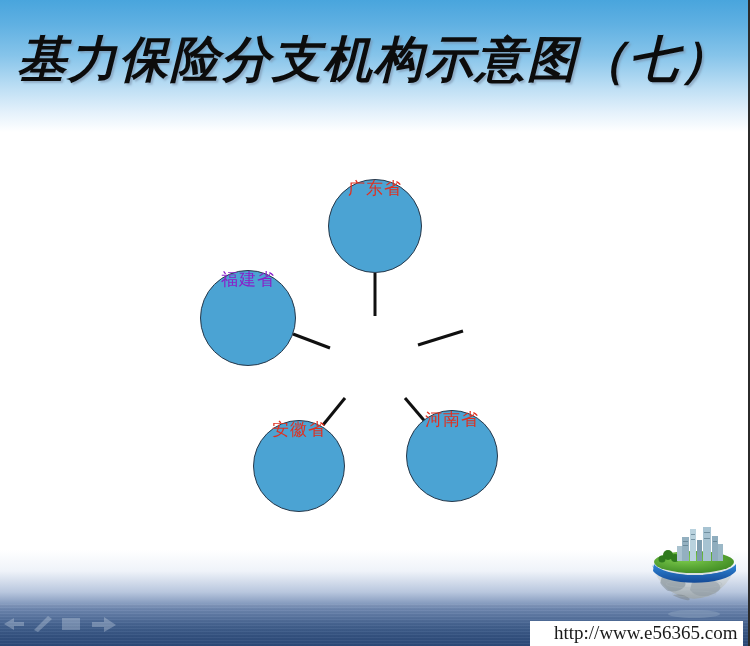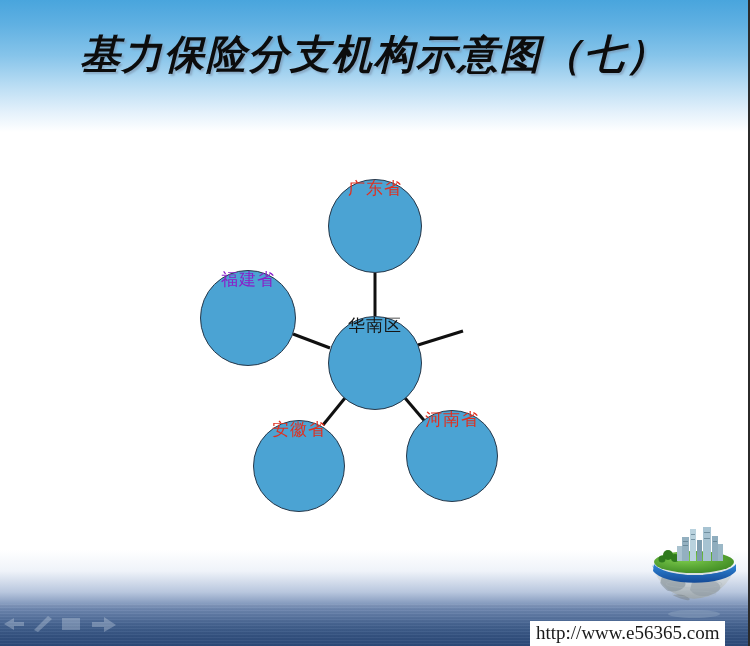--- a/index.html
+++ b/index.html
@@ -71,21 +71,21 @@
   }
 
   
   .title {
     position: absolute;
     left: 0;
     top: 27px;
     width: 100%;
     text-align: center;
     font-family: Liberation Serif, serif;
-    font-size: 40px;
+    font-size: 49px;
     font-weight: bold;
     font-style: italic;
     letter-spacing: 2px;
     color: #0c0c0c;
     text-shadow: 2px 2px 2px rgba(120,140,165,0.55);
     white-space: nowrap;
   }
 
   
   #diagram {
@@ -126,21 +126,21 @@
     width: 92px;
     height: 96px;
     z-index: 4;
   }
 
   
   .watermark {
     position: absolute;
     left: 530px;
     top: 621px;
-    padding: 1px 6px 2px 6px;
+    padding: 1px 6px 2px 24px;
     background: #ffffff;
     color: #1a1a1a;
     font-family: "Liberation Serif", "DejaVu Serif", serif;
     font-size: 19px;
     letter-spacing: 0px;
     white-space: nowrap;
     z-index: 6;
   }
 </style>
 </head>
@@ -181,23 +181,20 @@
   </div>
 
   <div class="node" style="left:200px; top:270px; width:96px; height:96px;">
     <span class="node-label lbl-purple">福建省</span>
   </div>
 
   <div class="node" style="left:253px; top:420px; width:92px; height:92px;">
     <span class="node-label lbl-red">安徽省</span>
   </div>
 
-  <div class="node" style="left:328px; top:316px; width:94px; height:94px;">
-    <span class="node-label lbl-black">华南区</span>
-  </div>
 
   <div class="globe-wrap">
     <svg viewBox="0 0 92 96" width="92" height="96">
       <defs>
         <clipPath id="bowlClip">
           <path d="M4 40 A42 14 0 0 0 88 40 L88 42 A44 50 0 0 1 4 42 Z"></path>
         </clipPath>
         <linearGradient id="mapGrad" x1="0" y1="0" x2="0" y2="1">
           <stop offset="0%" stop-color="#e9eef1"></stop>
           <stop offset="55%" stop-color="#c6cdd2"></stop>

